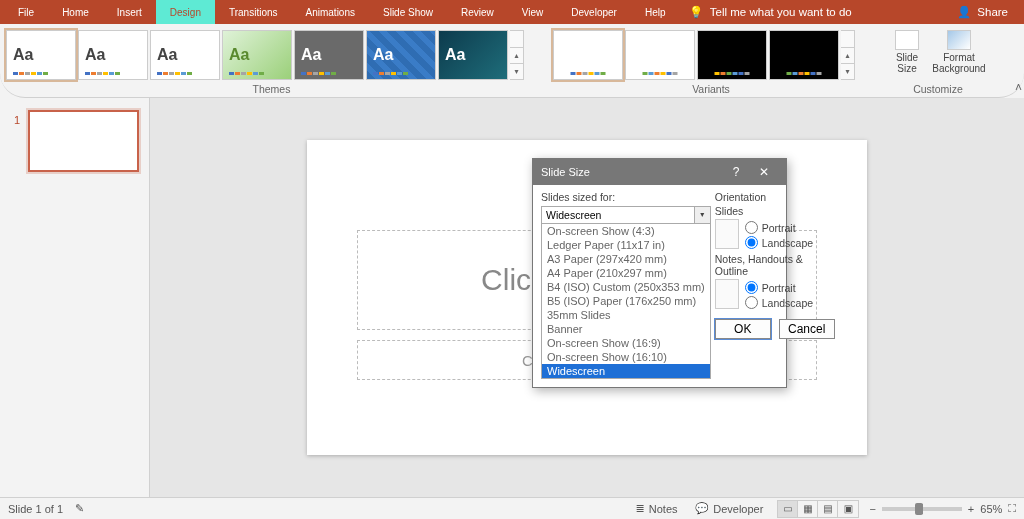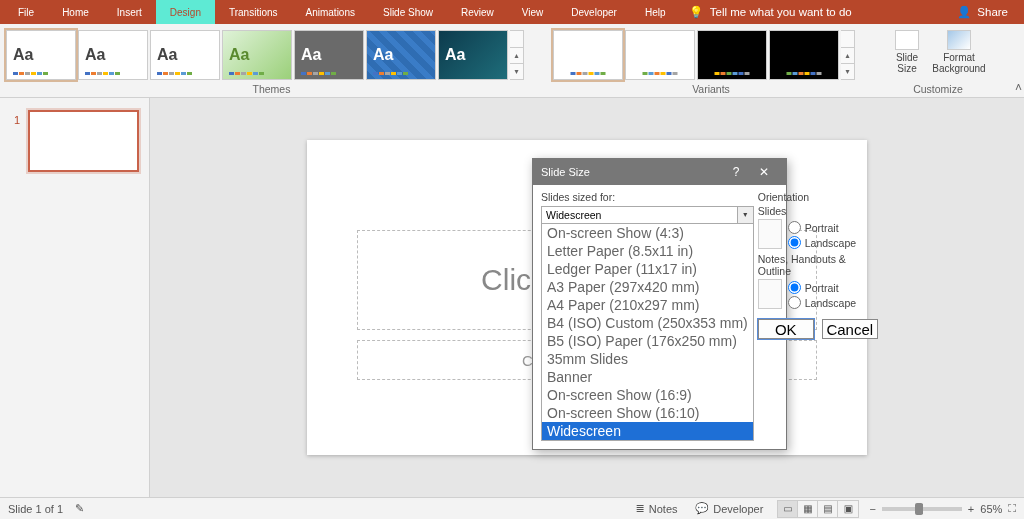--- a/index.html
+++ b/index.html
@@ -5,21 +5,21 @@
   * { margin: 0; padding: 0; box-sizing: border-box; font-family: "Segoe UI", Tahoma, sans-serif; }
   body { background: #f3f3f3; width: 1024px; height: 519px; overflow: hidden; display: flex; flex-direction: column; font-size: 12px; color: #444; }
 
   
   .ribbon-tabs { background: #b7472a; color: #fff; display: flex; align-items: center; height: 24px; padding-left: 4px; }
   .ribbon-tabs .tab { padding: 0 14px; height: 100%; display: flex; align-items: center; font-size: 10px; cursor: pointer; }
   .ribbon-tabs .tab.active { background: #5eead4; color: #b7472a; }
   .ribbon-tabs .tell { display: flex; align-items: center; gap: 6px; font-size: 11.5px; padding: 0 10px; }
   .ribbon-tabs .share { margin-left: auto; padding: 0 16px; display: flex; align-items: center; gap: 6px; font-size: 11.5px; }
 
-  .ribbon-body { background: #f3f3f3; border-bottom: 1px solid #d0d0d0; display: flex; align-items: stretch; height: 74px; padding: 4px 4px 0 4px; gap: 12px; }
+  .ribbon-body { background: #f3f3f3; border-bottom: 1px solid #d0d0d0; display: flex; align-items: stretch; height: 74px; padding: 4px 4px 0 4px; gap: 12px; border-radius: 25px; }
   .group { display: flex; flex-direction: column; justify-content: space-between; }
   .group-label { text-align: center; font-size: 10.5px; color: #666; padding-bottom: 2px; }
   .themes-row, .variants-row { display: flex; gap: 2px; padding: 2px 2px 0 2px; }
   .theme-thumb { width: 70px; height: 50px; background: #fff; border: 1px solid #ccc; display: flex; flex-direction: column; justify-content: center; align-items: flex-start; padding: 6px; cursor: pointer; position: relative; }
   .theme-thumb:first-child { outline: 2px solid #d8b89a; }
   .theme-thumb .aa { font-size: 16px; font-weight: 600; }
   .theme-thumb .swatches { position: absolute; bottom: 4px; left: 6px; display: flex; gap: 1px; }
   .theme-thumb .swatches span { width: 5px; height: 3px; }
   .gallery-drop { width: 14px; display: flex; flex-direction: column; justify-content: flex-end; border: 1px solid #ccc; border-left: none; background: #f9f9f9; cursor: pointer; }
   .gallery-drop span { height: 16px; border-top: 1px solid #ccc; text-align: center; font-size: 8px; color: #666; line-height: 16px; }
@@ -49,30 +49,30 @@
   .dialog-title .ttl { flex: 1; }
   .dialog-title .dlg-btn { width: 28px; text-align: center; cursor: pointer; font-size: 12px; }
   .dialog-body { display: flex; padding: 6px 8px 8px 8px; gap: 4px; }
   .col-left { flex: 1 1 50%; }
   .col-right { flex: 1 1 50%; }
   .field-lbl { font-size: 10.5px; margin-bottom: 3px; }
   .combo { display: flex; }
   .combo input { flex: 1; height: 18px; border: 1px solid #aaa; font-size: 10.5px; padding: 0 4px; }
   .combo .drop { width: 16px; height: 18px; border: 1px solid #aaa; border-left: none; background: #eee; text-align: center; font-size: 8px; line-height: 16px; cursor: pointer; }
   .listbox { margin-top: -1px; border: 1px solid #aaa; }
-  .listbox .opt { padding: 1px 5px; font-size: 14px; color: #666; cursor: pointer; white-space: nowrap; }
+  .listbox .opt { padding: 1px 5px; font-size: 11px; color: #666; cursor: pointer; white-space: nowrap; }
   .listbox .opt.sel { background: #1e6fd6; color: #fff; }
   .section-lbl { font-size: 10.5px; margin-bottom: 2px; }
   .orient-row { display: flex; gap: 6px; align-items: flex-end; margin-bottom: 4px; }
   .orient-icon { width: 24px; height: 30px; border: 1px solid #ccc; background: #fafafa; }
   .radiocol { display: flex; flex-direction: column; gap: 2px; font-size: 10.5px; }
   .radiocol label { display: flex; align-items: center; gap: 4px; cursor: pointer; }
   .sep { margin: 4px 0 2px 0; }
   .dlg-actions { display: flex; justify-content: flex-end; gap: 8px; padding-top: 6px; }
-  .dlg-actions button { width: 56px; height: 20px; font-size: 15px; border: 1px solid #888; background: #fdfdfd; cursor: pointer; }
+  .dlg-actions button { width: 56px; height: 20px; font-size: 12px; border: 1px solid #888; background: #fdfdfd; cursor: pointer; }
   .dlg-actions button.primary { outline: 1px solid #5a8cd6; }
 
   
   .status { height: 22px; background: #f3f3f3; border-top: 1px solid #d0d0d0; display: flex; align-items: center; padding: 0 8px; font-size: 11px; color: #555; }
   .status .right { margin-left: auto; display: flex; align-items: center; gap: 10px; }
   .status .sbtn { display: flex; align-items: center; gap: 4px; cursor: pointer; padding: 0 4px; }
   .viewbtns { display: flex; border: 1px solid #ccc; }
   .viewbtns span { width: 20px; height: 16px; border-right: 1px solid #ccc; display: flex; align-items: center; justify-content: center; cursor: pointer; font-size: 10px; }
   .viewbtns span:last-child { border-right: none; }
   .viewbtns span.act { background: #ddd; }
@@ -285,21 +285,20 @@
         <div class="col-left">
           <div class="field-lbl">Slides sized for:</div>
           <div class="combo">
             <input value="Widescreen" style="">
             <div class="drop">
               <span>▾</span>
             </div>
           </div>
           <div class="listbox">
             <div class="opt">On-screen Show (4:3)</div>
-            <div class="opt">Letter Paper (8.5x11 in)</div>
             <div class="opt">Ledger Paper (11x17 in)</div>
             <div class="opt">A3 Paper (297x420 mm)</div>
             <div class="opt">A4 Paper (210x297 mm)</div>
             <div class="opt">B4 (ISO) Custom (250x353 mm)</div>
             <div class="opt">B5 (ISO) Paper (176x250 mm)</div>
             <div class="opt">35mm Slides</div>
             <div class="opt">Banner</div>
             <div class="opt">On-screen Show (16:9)</div>
             <div class="opt">On-screen Show (16:10)</div>
             <div class="opt sel">Widescreen</div>

